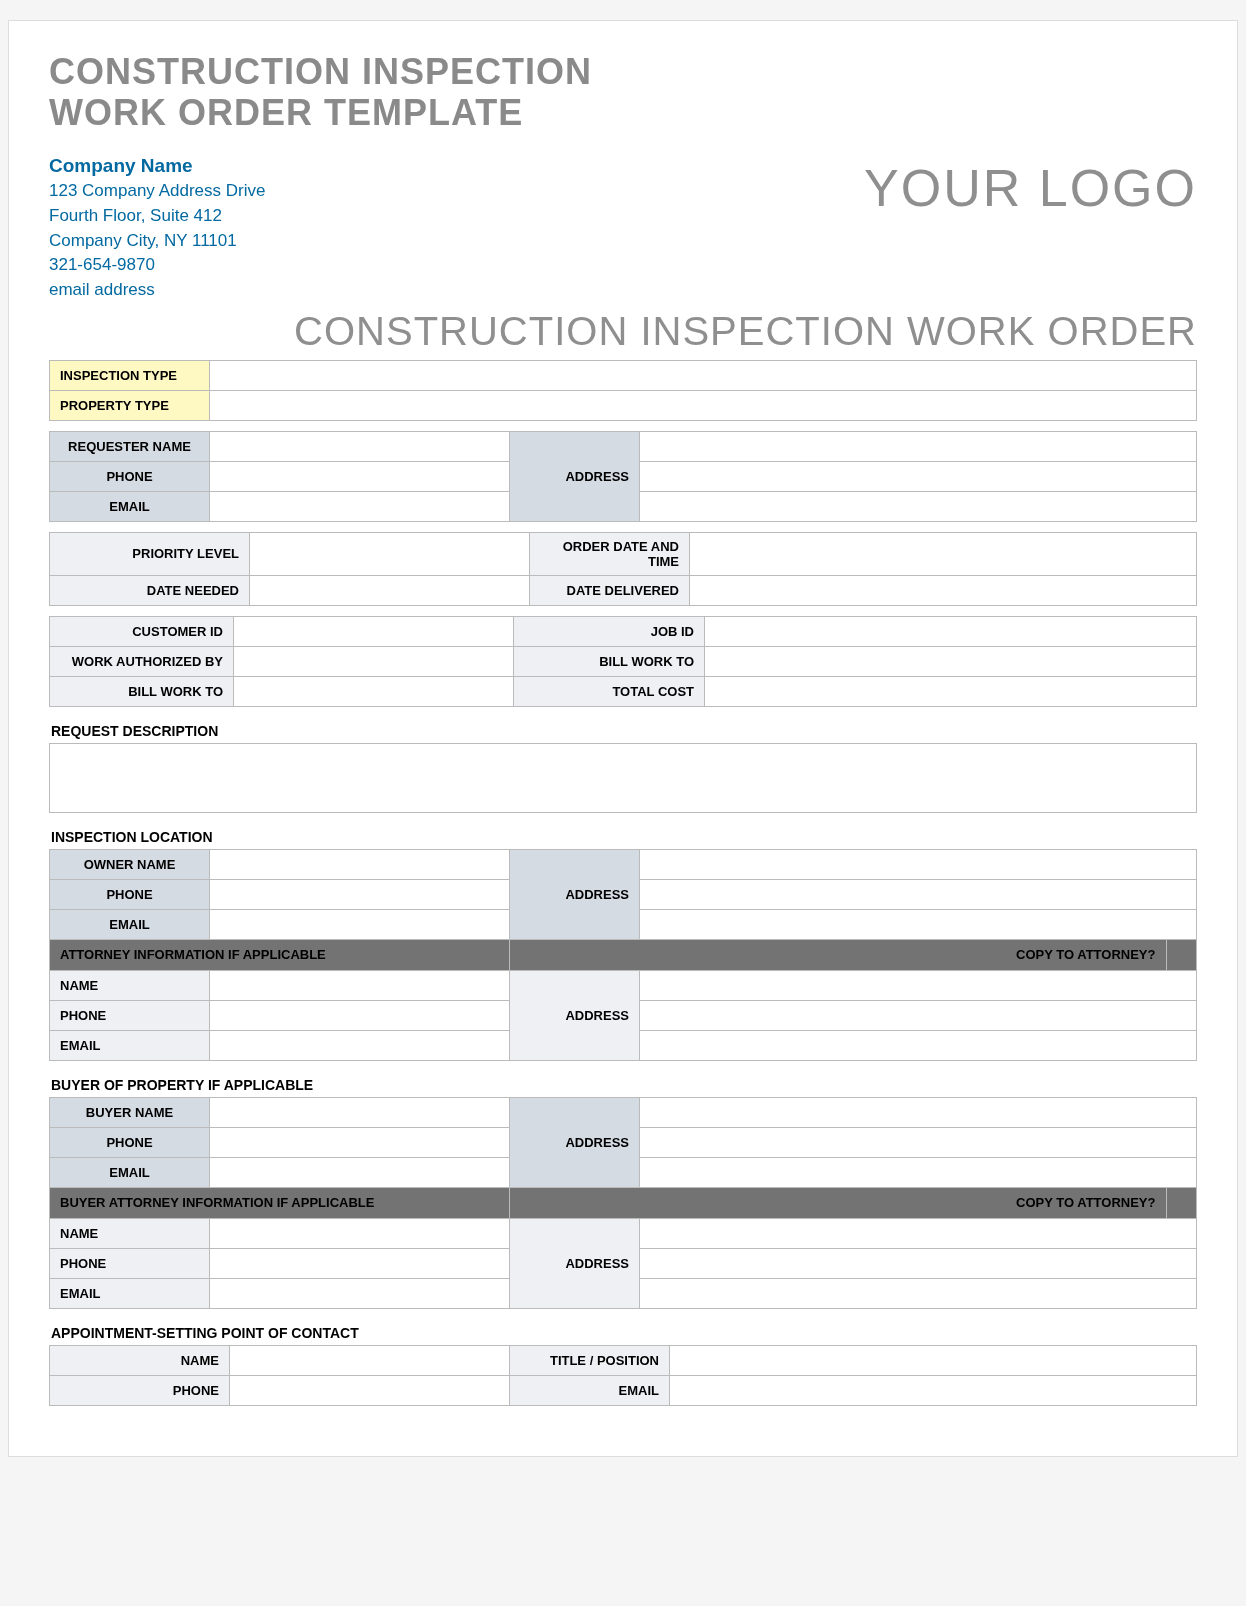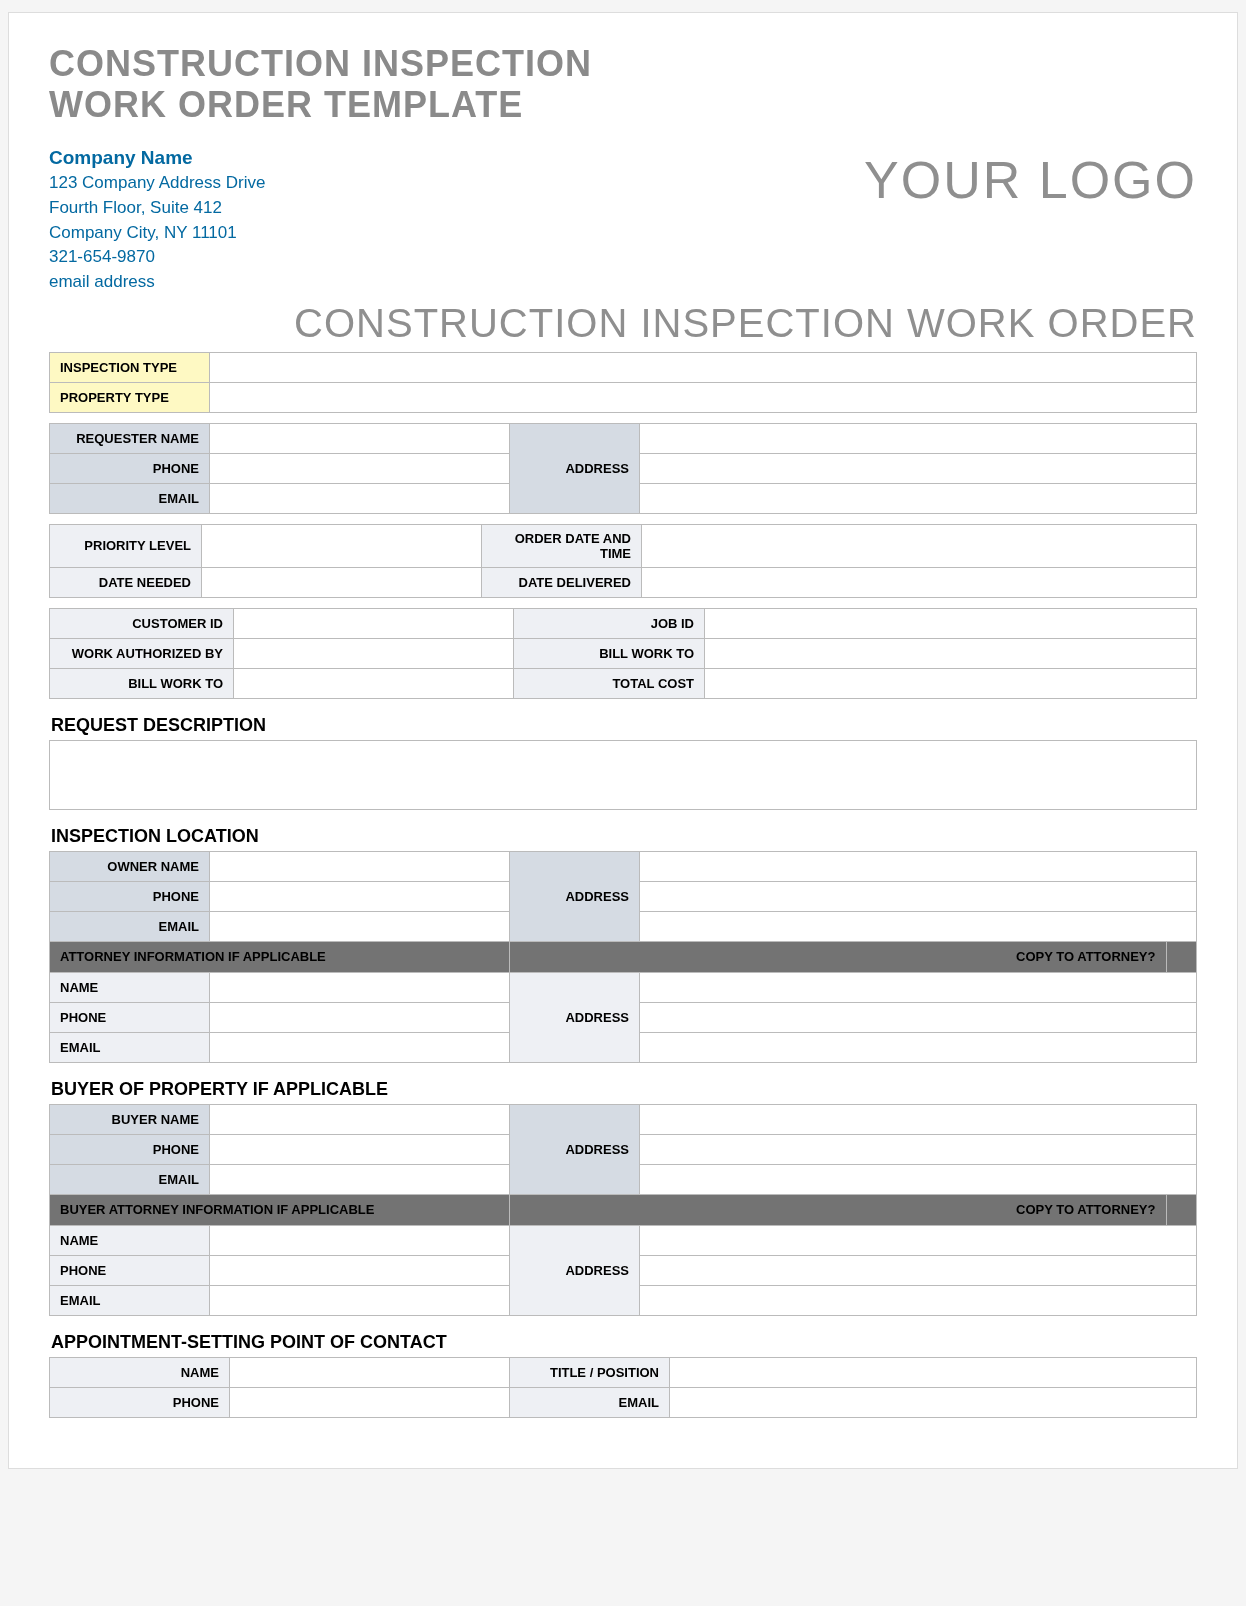--- a/index.html
+++ b/index.html
@@ -5,21 +5,21 @@
   * { box-sizing: border-box; margin: 0; padding: 0; }
   body {
     font-family: Arial, Helvetica, sans-serif;
     background: #f5f5f5;
     padding: 8px;
   }
   .page {
     background: #fff;
     border: 1px solid #ddd;
     width: 1230px;
-    margin: 4px auto;
+    margin: 12px auto;
     padding: 30px 40px 40px 40px;
   }
   .main-title {
     font-size: 36px;
     font-weight: 700;
     color: #8a8a8a;
     letter-spacing: 1px;
     line-height: 1.15;
     margin-bottom: 18px;
   }
@@ -64,39 +64,39 @@
   }
   .label-gray {
     background: #fef9c3;
     font-weight: 700;
     text-align: left;
     width: 160px;
   }
   .label-blue {
     background: #d5dbe3;
     font-weight: 700;
-    text-align: right;
+    text-align: center;
   }
   .label-blue-center {
     background: #d5dbe3;
     font-weight: 700;
     text-align: right;
   }
   .label-light {
     background: #eef0f4;
     font-weight: 700;
     text-align: left;
   }
   .label-light-right {
     background: #eef0f4;
     font-weight: 700;
     text-align: right;
   }
   .section-header {
-    font-size: 18px;
+    font-size: 14px;
     font-weight: 700;
     margin: 16px 0 4px 2px;
   }
   .desc-box {
     border: 1px solid #bbb;
     height: 70px;
     width: 100%;
     margin-bottom: 10px;
   }
   .subheader-row td {
@@ -167,21 +167,21 @@
       <td class="label-blue">EMAIL</td>
       <td></td>
       <td></td>
     </tr>
   </tbody>
     </table>
 
   <table>
     <tbody>
         <tr>
-      <td class="label-light-right" style="width:152px">PRIORITY LEVEL</td>
+      <td class="label-light-right" style="width:200px">PRIORITY LEVEL</td>
       <td style="width:280px"></td>
       <td class="label-light-right" style="width:160px">ORDER DATE AND TIME</td>
       <td></td>
     </tr>
     <tr>
       <td class="label-light-right">DATE NEEDED</td>
       <td></td>
       <td class="label-light-right">DATE DELIVERED</td>
       <td></td>
     </tr>

